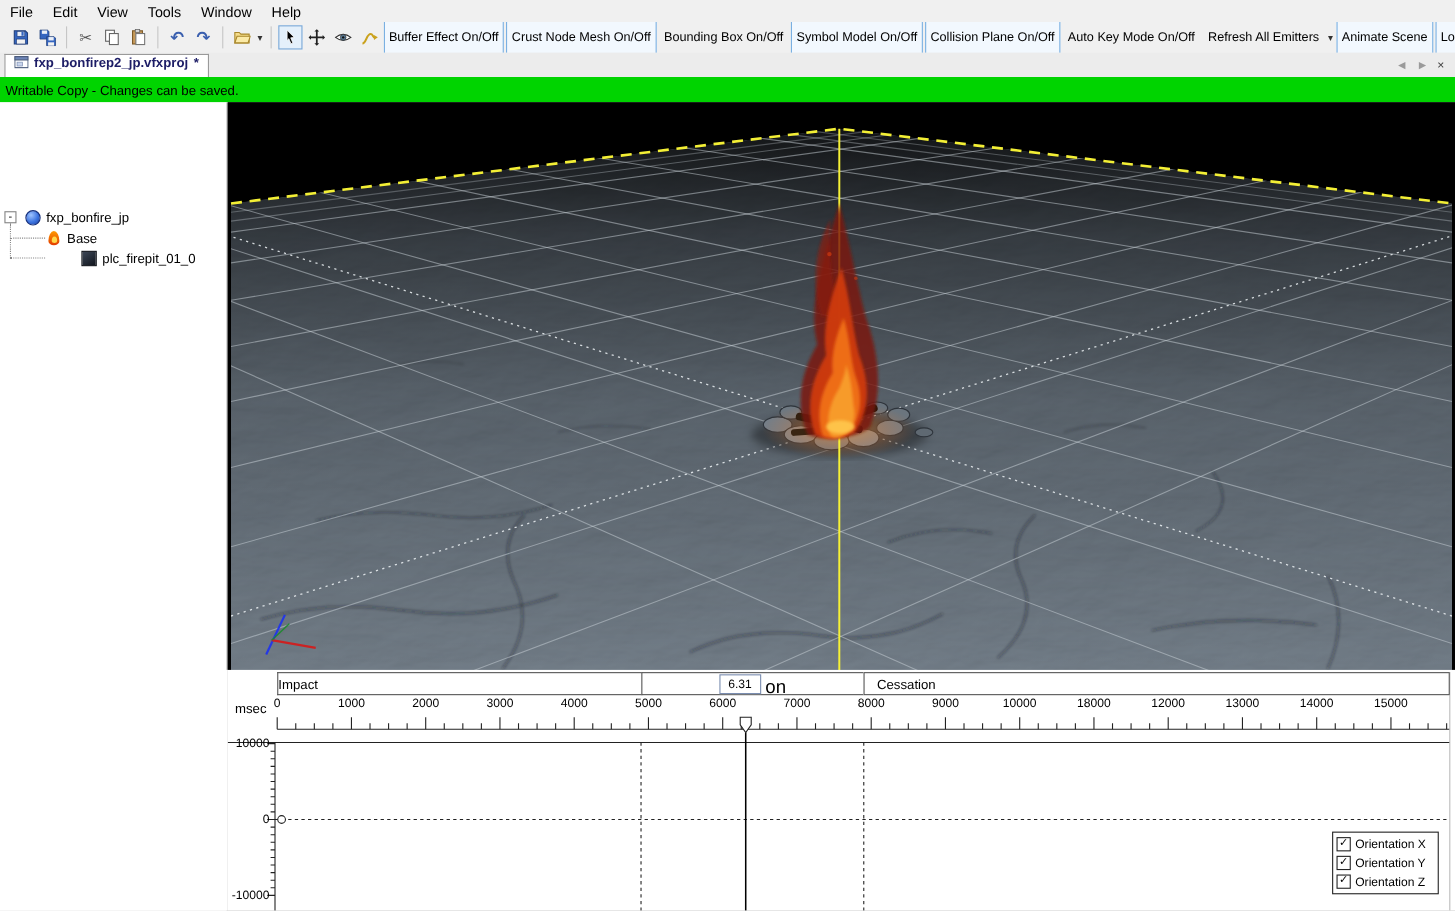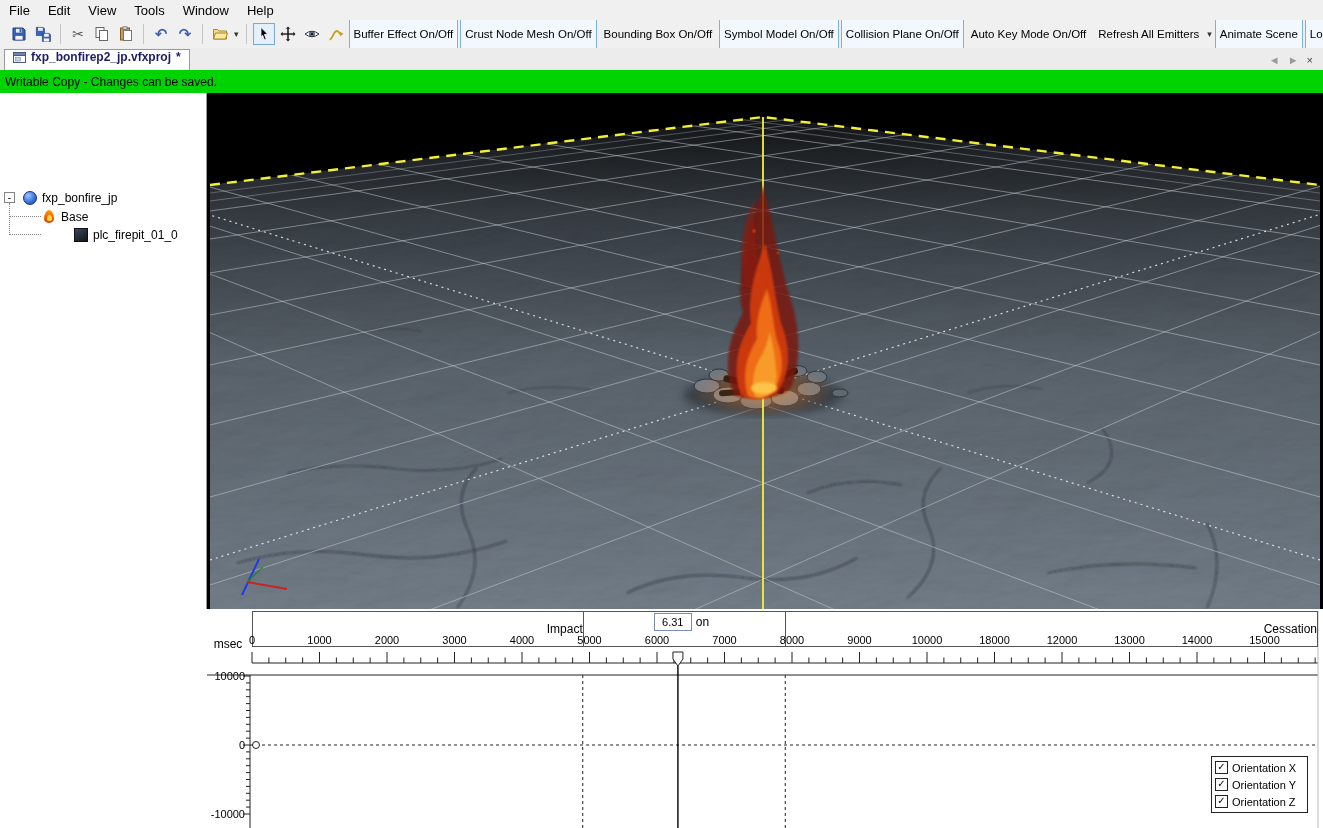--- a/index.html
+++ b/index.html
@@ -51,26 +51,26 @@
               border-radius:inherit;}
   .mesh-icon{background:linear-gradient(145deg,#3c4656,#11151d);border:1px solid #0b0e14;}
   .tdot{position:absolute;}
   .tv{border-left:1px dotted #888;}
   .th{border-top:1px dotted #888;}
   
   .viewport{position:absolute;top:93px;left:207px;width:1116px;height:516px;background:#000;}
   
   .timeline{position:absolute;top:609px;left:207px;width:1116px;height:219px;background:#fff;font-size:11px;}
   .tl-svg{position:absolute;left:0;top:0;}
-  .hcell{position:absolute;top:2px;height:36px;box-sizing:border-box;border:1px solid #555;border-right:none;
-         display:flex;align-items:center;justify-content:flex-end;font-size:12px;background:#fff;}
-  .hcell.last{border-right:1px solid #555;}
+  .hcell{position:absolute;top:2px;height:21px;box-sizing:border-box;border:1px solid #555;border-right:none;
+         display:flex;align-items:center;justify-content:flex-start;font-size:12px;background:#fff;}
+  .hcell.last{border-right:1px solid #555;padding-left:11px;}
   .time-input{position:absolute;left:70px;top:1px;width:36px;height:16px;border:1px solid #7a8db0;
               font-size:11px;text-align:center;padding:0;background:#fff;font-family:inherit;}
-  .on-label{position:absolute;left:112px;top:3px;font-size:12px;}
+  .on-label{position:absolute;left:112px;top:3px;font-size:17px;}
   .msec{position:absolute;left:0;top:28px;width:42px;text-align:center;font-size:12px;}
   #ruler-labels{position:absolute;left:0;top:0;width:1116px;height:60px;pointer-events:none;}
   .rlabel{position:absolute;top:25px;transform:translateX(-50%);font-size:11px;}
   .ylabel{position:absolute;width:38px;text-align:right;font-size:11px;}
   .yl0{top:61px;left:0;}
   .yl1{top:130px;left:0;}
   .yl2{top:199px;left:0;}
   .legend{position:absolute;left:1004px;top:147px;width:97px;border:1px solid #222;background:#fff;
           padding:2px 3px;box-sizing:border-box;}
   .lrow{display:flex;align-items:center;gap:4px;height:17px;font-size:11px;}

